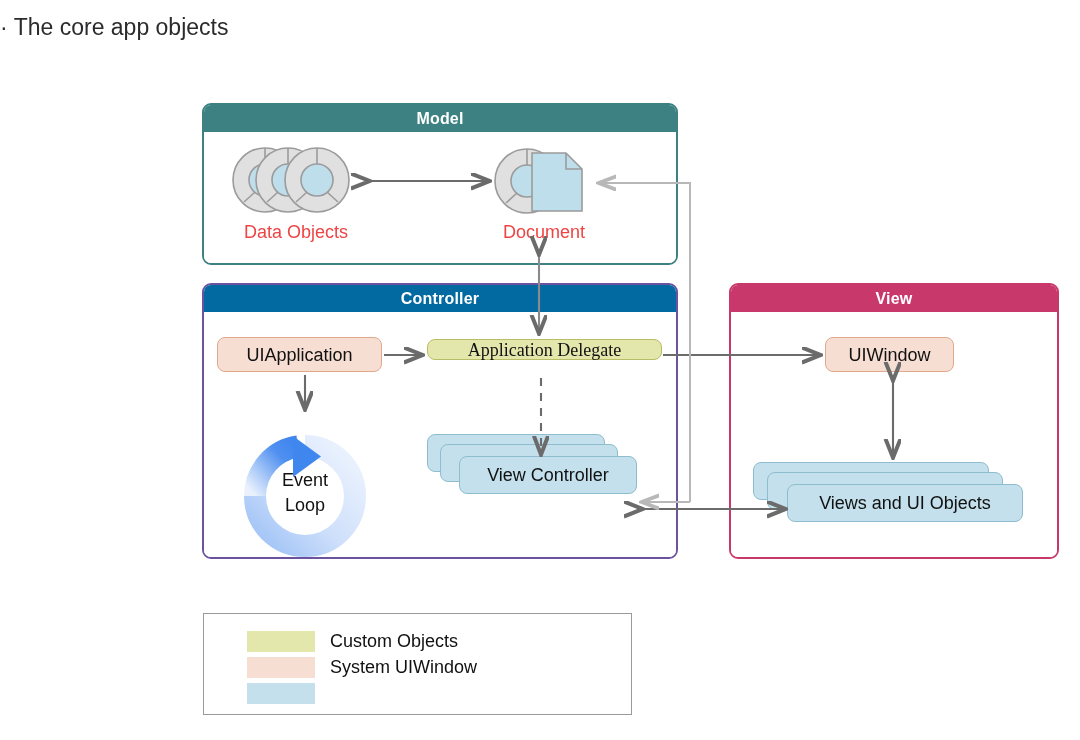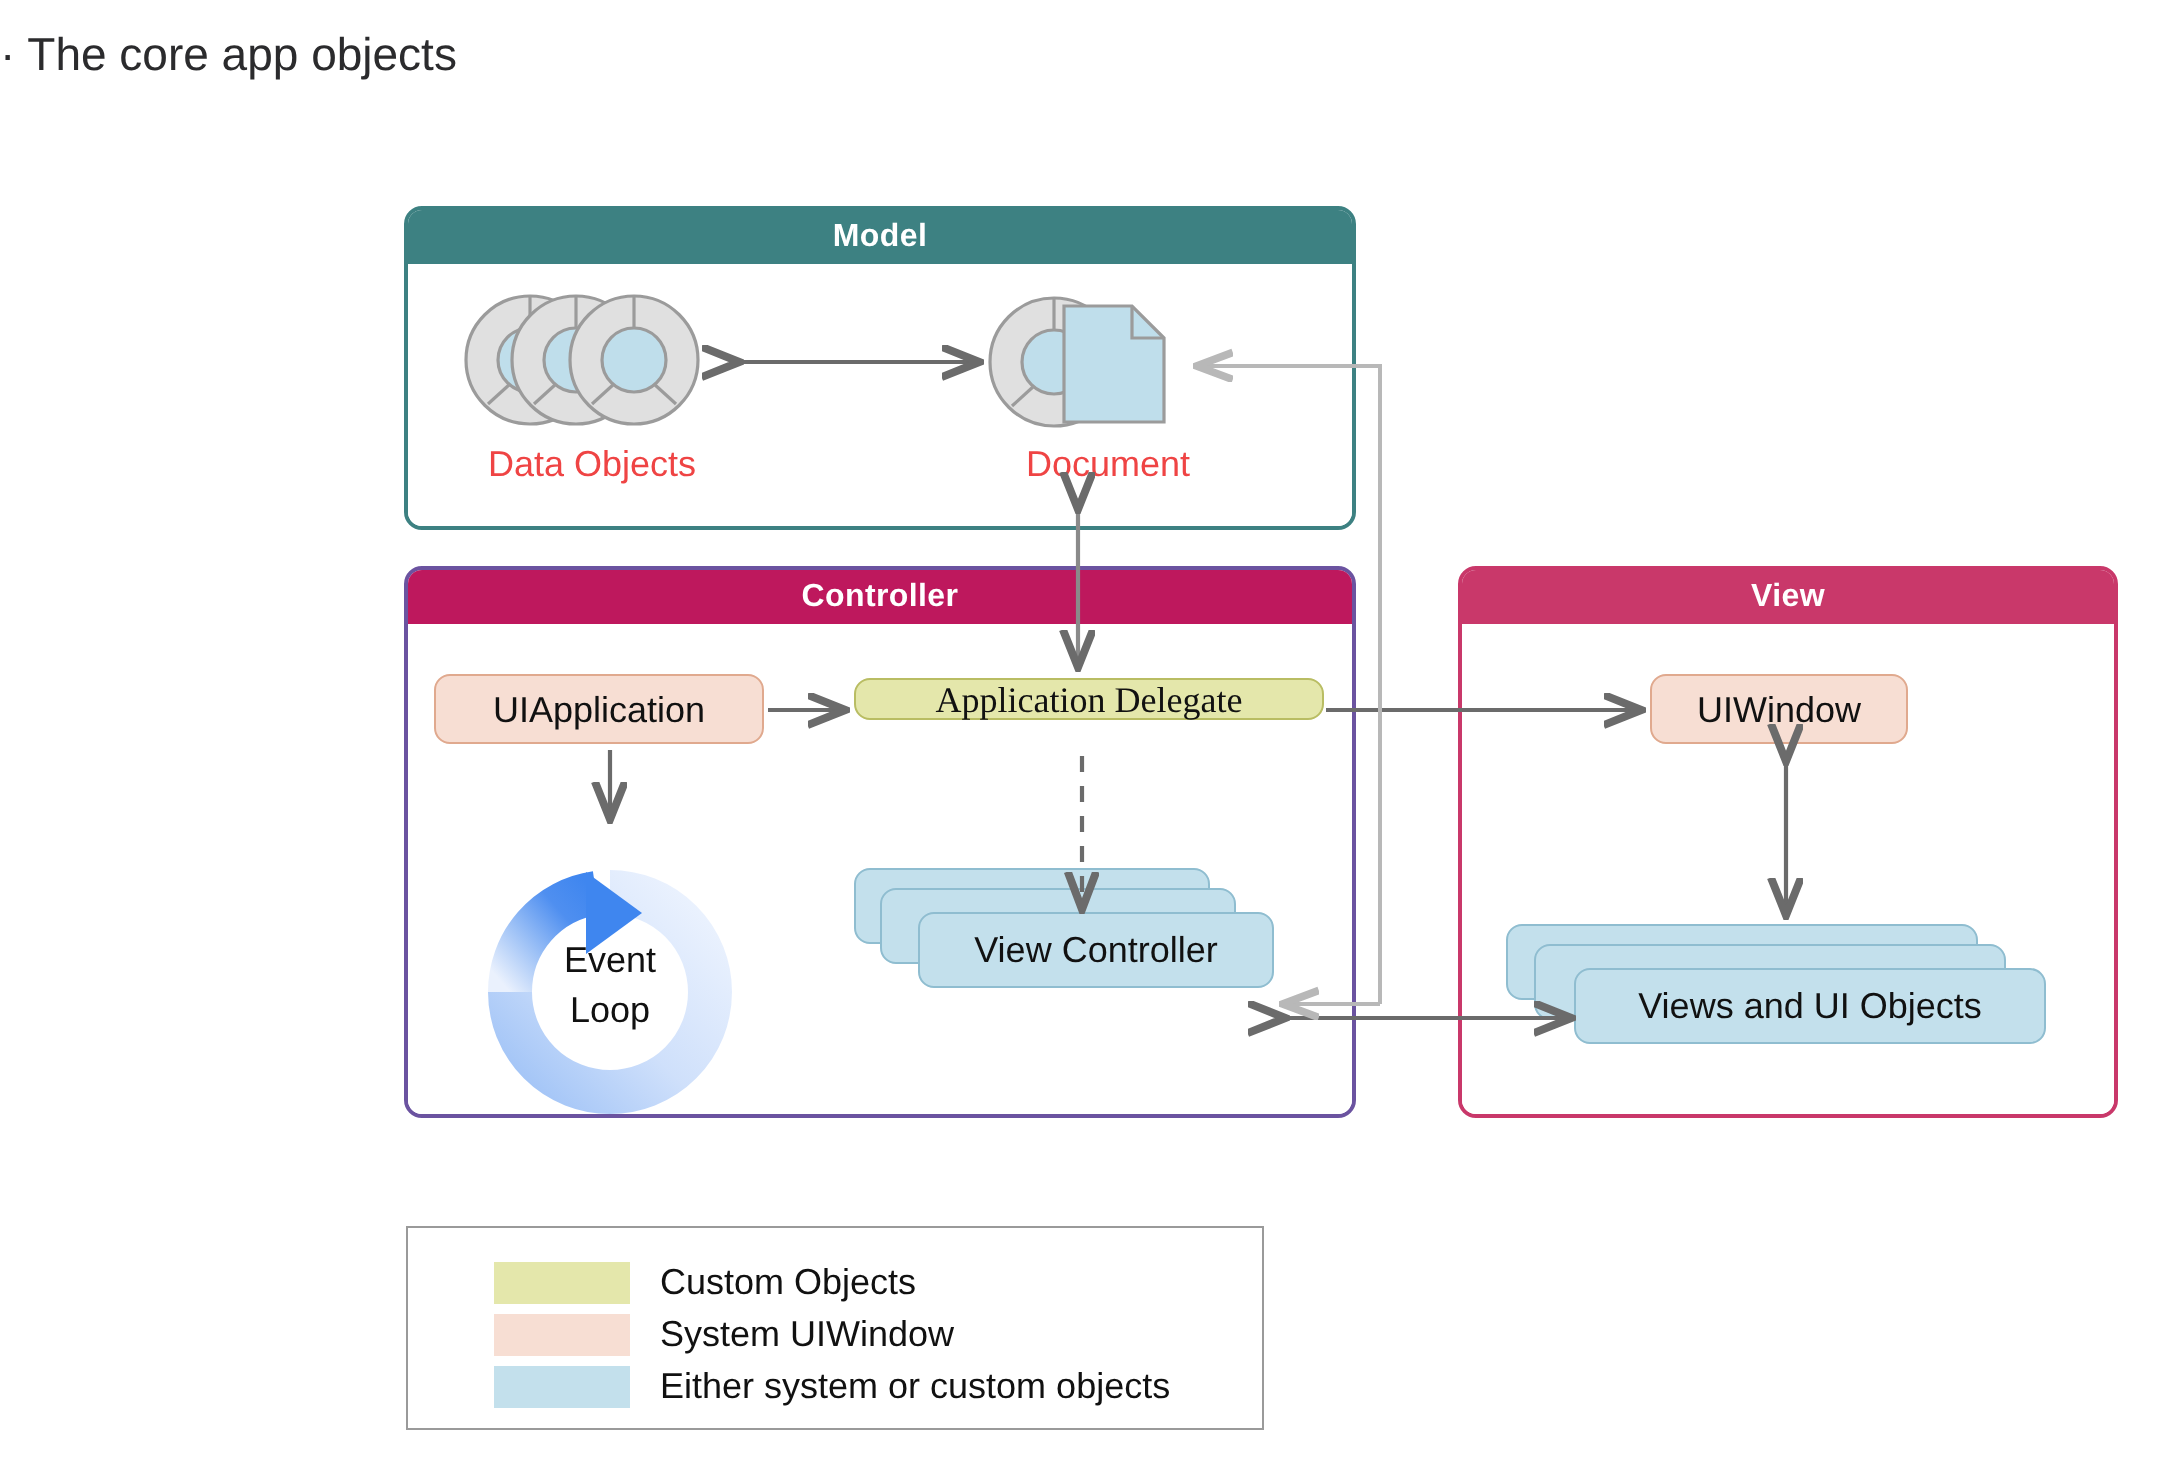--- a/index.html
+++ b/index.html
@@ -13,21 +13,21 @@
   
   .group{position:absolute;box-sizing:border-box;border-radius:9px;background:#ffffff;}
   .group > .ghead{position:absolute;left:0;top:0;right:0;height:27px;
         border-radius:7px 7px 0 0;color:#ffffff;font-size:16px;font-weight:bold;
         text-align:center;line-height:27px;letter-spacing:.2px;}
   .group > .gbody{position:absolute;left:0;top:27px;right:0;bottom:0;background:#fff;border-radius:0 0 7px 7px;}
 
   #model{left:202px;top:103px;width:476px;height:162px;border:2px solid #3d8182;}
   #model > .ghead{background:#3d8182;}
   #controller{left:202px;top:283px;width:476px;height:276px;border:2px solid #6b53a0;}
-  #controller > .ghead{background:#be185d;}
+  #controller > .ghead{background:#0369a1;}
   #view{left:729px;top:283px;width:330px;height:276px;border:2px solid #c9386a;}
   #view > .ghead{background:#c9386a;}
 
   
   .node{position:absolute;box-sizing:border-box;border-radius:8px;
         font-size:18px;line-height:1;display:flex;align-items:center;justify-content:center;
         text-align:center;color:#111;}
   .n-system{background:#f7ded3;border:1.6px solid #e0a98e;}
   .n-custom{background:#e4e7ab;border:1.6px solid #b9bd63;}
 
@@ -51,21 +51,21 @@
   #views-stack .c1{left:0px;top:0px;width:236px;height:38px;}
   #views-stack .c2{left:14px;top:10px;width:236px;height:38px;}
   #views-stack .c3{left:34px;top:22px;width:236px;height:38px;}
 
   
   .iconwrap{position:absolute;}
   .iconlabel{position:absolute;font-size:18px;color:#ef4444;text-align:center;white-space:nowrap;}
   #dataobjects-icon{left:231px;top:145px;width:130px;height:70px;}
   #dataobjects-label{left:206px;top:222px;width:180px;}
   #document-icon{left:494px;top:145px;width:92px;height:72px;}
-  #document-label{left:488px;top:222px;width:132px;}
+  #document-label{left:478px;top:222px;width:132px;}
 
   
   #eventloop{position:absolute;left:243px;top:434px;width:124px;height:124px;}
   #eventloop-label{position:absolute;left:243px;top:468px;width:124px;
         text-align:center;font-size:18px;line-height:25px;color:#111;}
 
   
   #legend{position:absolute;left:203px;top:613px;width:429px;height:102px;
           box-sizing:border-box;border:1.3px solid #9a9a9a;background:#fff;}
   .legrow{position:absolute;left:19px;height:23px;display:flex;align-items:center;padding-left:24px;}
@@ -228,15 +228,14 @@
   <div class="legrow" style="top:16px">
     <span class="legsw" style="background:#e4e7ab"></span>
     <span class="legtxt">Custom Objects</span>
   </div>
   <div class="legrow" style="top:42px">
     <span class="legsw" style="background:#f7ded3"></span>
     <span class="legtxt">System UIWindow</span>
   </div>
   <div class="legrow" style="top:68px">
     <span class="legsw" style="background:#c3e0ec"></span>
-    <span class="legtxt">Either system or custom objects</span>
   </div>
 </div>
 
 </body></html>

